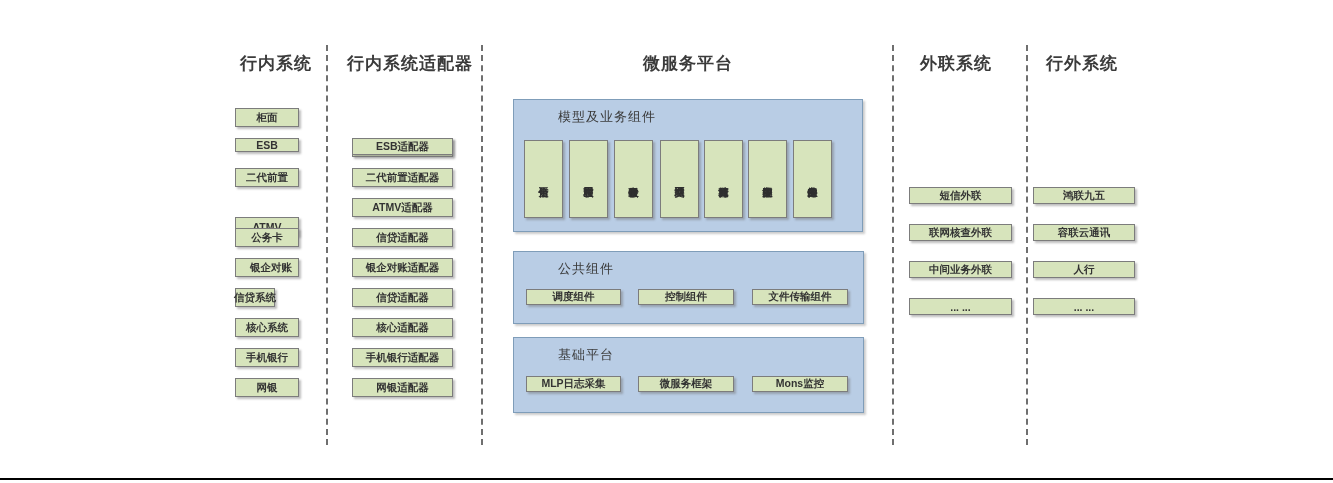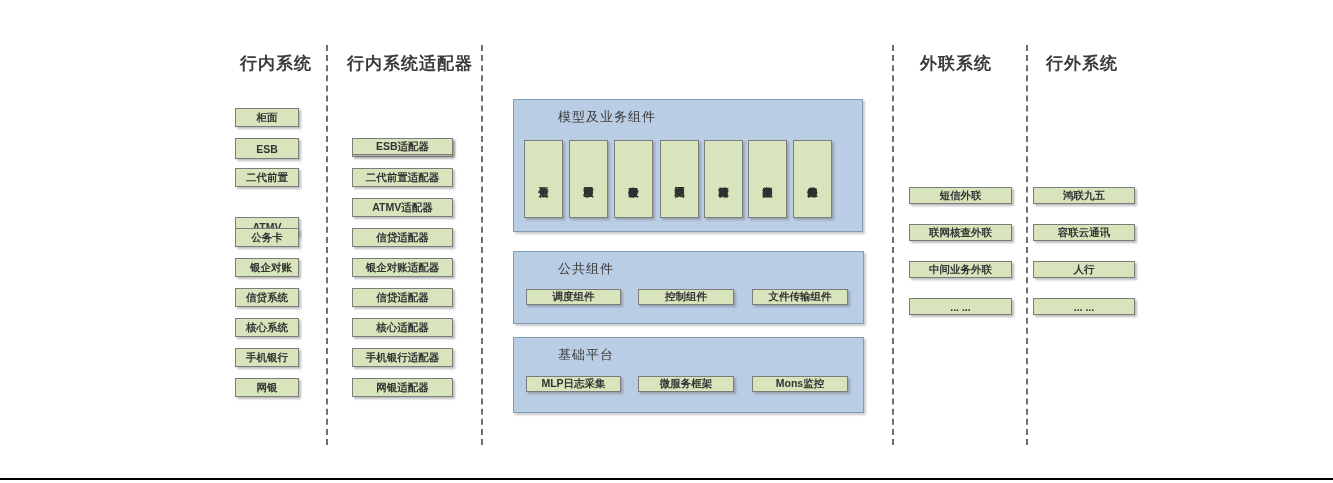--- a/index.html
+++ b/index.html
@@ -55,30 +55,31 @@
 
 <div class="canvas">
 
   <div class="divider" style="left:326px;"></div>
   <div class="divider" style="left:481px;"></div>
   <div class="divider" style="left:892px;"></div>
   <div class="divider" style="left:1026px;"></div>
 
   <div class="col-header" style="left:230px;width:92px;">行内系统</div>
   <div class="col-header" style="left:344px;width:132px;">行内系统适配器</div>
+  <div class="col-header" style="left:608px;width:160px;">微服务平台</div>
   <div class="col-header" style="left:906px;width:100px;">外联系统</div>
   <div class="col-header" style="left:1030px;width:104px;">行外系统</div>
 
   <div class="gbox" style="left:235px;top:108px;width:64px;height:19px;">柜面</div>
-  <div class="gbox" style="left:235px;top:138px;width:64px;height:21px;">ESB</div>
+  <div class="gbox" style="left:235px;top:138px;width:64px;height:14px;">ESB</div>
   <div class="gbox" style="left:235px;top:168px;width:64px;height:19px;">二代前置</div>
   <div class="gbox" style="left:235px;top:198px;width:64px;height:19px;margin-top:19px;">ATMV</div>
   <div class="gbox" style="left:235px;top:228px;width:64px;height:19px;">公务卡</div>
   <div class="gbox" style="left:235px;top:258px;width:64px;height:19px;padding-left:8px;">银企对账</div>
-  <div class="gbox" style="left:235px;top:288px;width:64px;height:19px;">信贷系统</div>
+  <div class="gbox" style="left:235px;top:288px;width:40px;height:19px;">信贷系统</div>
   <div class="gbox" style="left:235px;top:318px;width:64px;height:19px;">核心系统</div>
   <div class="gbox" style="left:235px;top:348px;width:64px;height:19px;">手机银行</div>
   <div class="gbox" style="left:235px;top:378px;width:64px;height:19px;">网银</div>
 
   <div class="gbox" style="left:352px;top:108px;width:101px;height:19px;margin-top:30px;">柜面适配器</div>
   <div class="gbox" style="left:352px;top:138px;width:101px;height:17px;">ESB适配器</div>
   <div class="gbox" style="left:352px;top:168px;width:101px;height:19px;">二代前置适配器</div>
   <div class="gbox" style="left:352px;top:198px;width:101px;height:19px;">ATMV适配器</div>
   <div class="gbox" style="left:352px;top:228px;width:101px;height:19px;">信贷适配器</div>
   <div class="gbox" style="left:352px;top:258px;width:101px;height:19px;">银企对账适配器</div>

